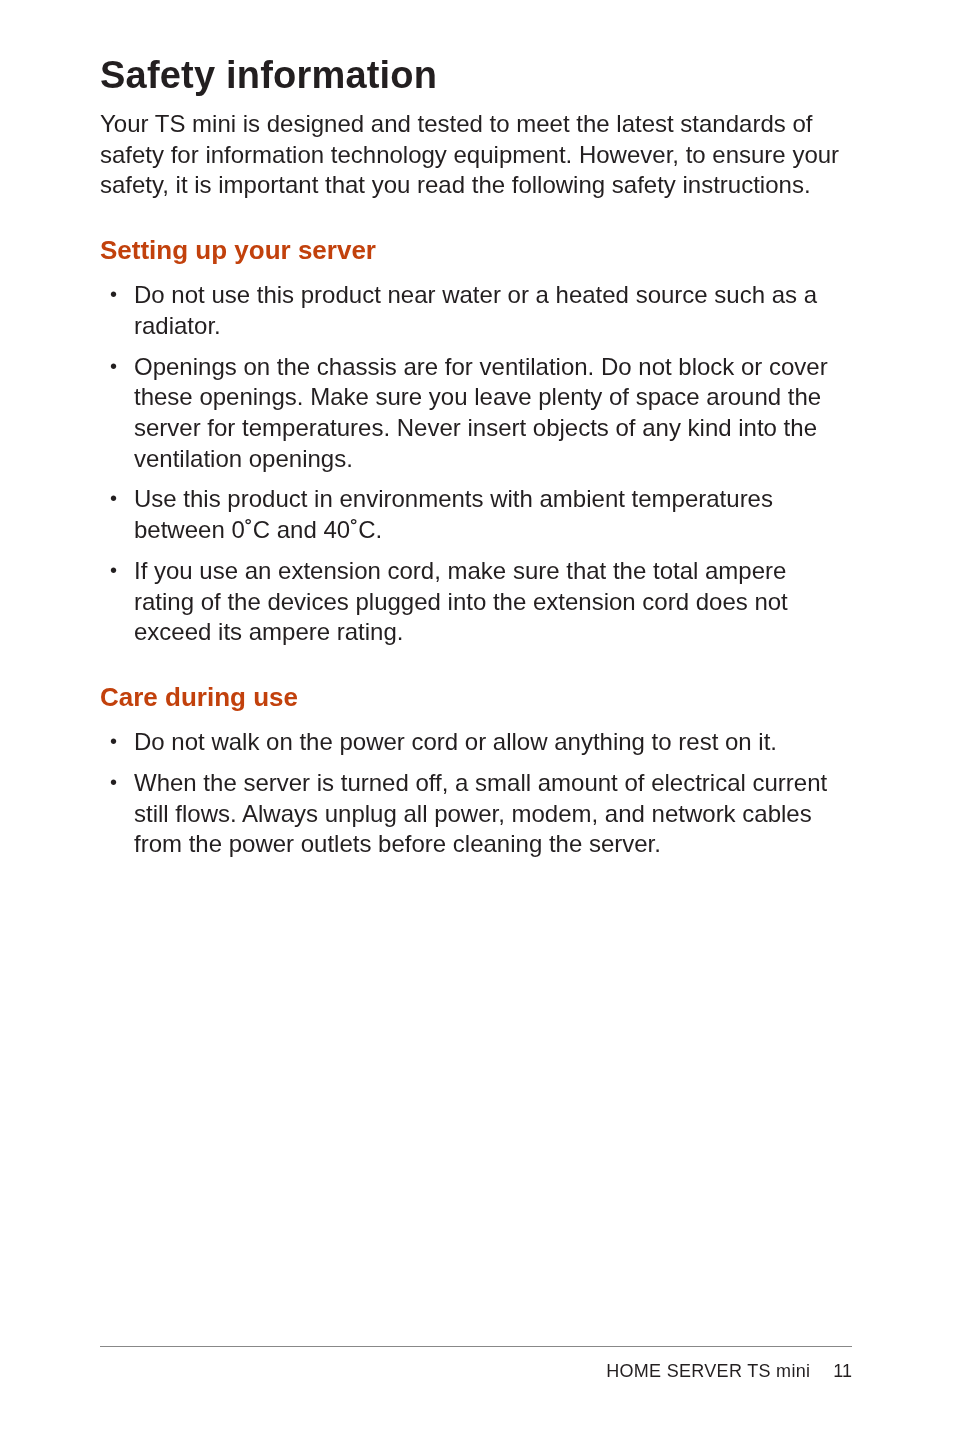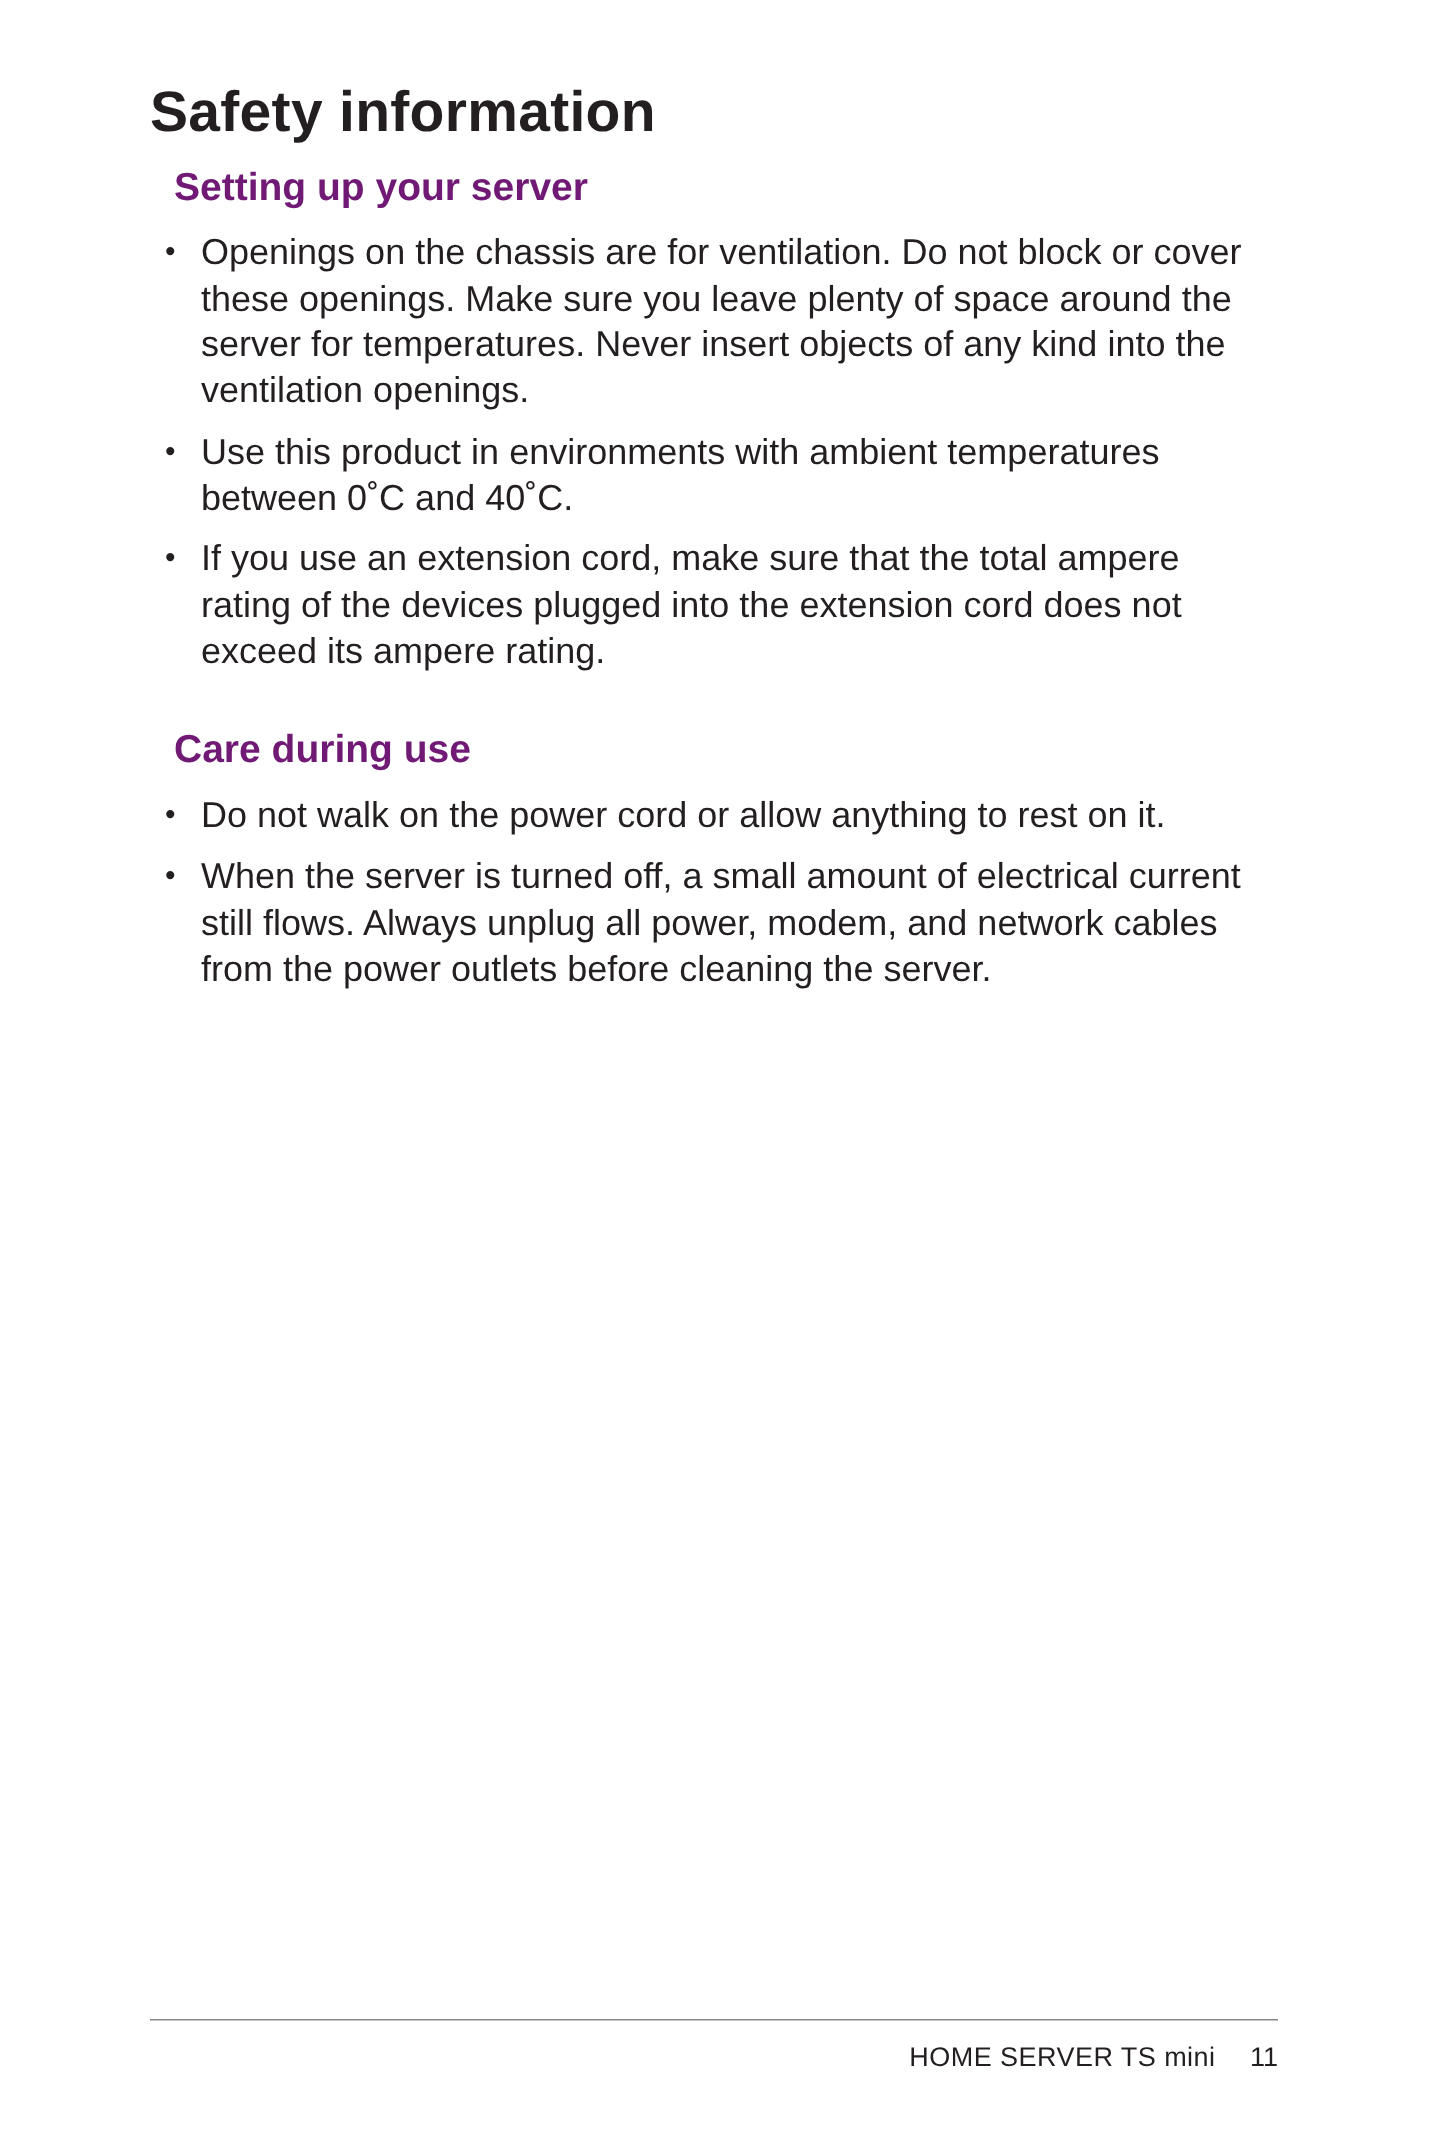--- a/index.html
+++ b/index.html
@@ -28,22 +28,22 @@
   }
   .intro {
     font-size: 24px;
     line-height: 1.28;
     margin: 0 0 34px 0;
     color: #231f20;
   }
   .h2 {
     font-weight: 700;
     font-size: 26px;
-    margin: 0 0 14px 16px;
-    color: #701a75;
+    margin: 0 0 14px 0;
+    color: #c2410c;
   }
   ul.bullets {
     list-style: none;
     padding: 0;
     margin: 0 0 34px 0;
   }
   ul.bullets li {
     font-size: 24px;
     line-height: 1.28;
     padding-left: 34px;
@@ -84,23 +84,25 @@
     margin-left: 18px;
   }
 </style>
 </head>
 <body>
 
 <div class="page">
 
   <h1 class="h1">Safety information</h1>
 
+  <p class="intro">Your TS mini is designed and tested to meet the latest standards of safety for information technology equipment. However, to ensure your safety, it is important that you read the following safety instructions.</p>
 
   <h2 class="h2">Setting up your server</h2>
   <ul class="bullets">
+    <li>Do not use this product near water or a heated source such as a radiator.</li>
     <li>Openings on the chassis are for ventilation. Do not block or cover these openings. Make sure you leave plenty of space around the server for temperatures. Never insert objects of any kind into the ventilation openings.</li>
     <li>Use this product in environments with ambient temperatures between 0˚C and 40˚C.</li>
     <li>If you use an extension cord, make sure that the total ampere rating of the devices plugged into the extension cord does not exceed its ampere rating.</li>
   </ul>
 
   <h2 class="h2">Care during use</h2>
   <ul class="bullets">
     <li>Do not walk on the power cord or allow anything to rest on it.</li>
     <li>When the server is turned off, a small amount of electrical current still flows. Always unplug all power, modem, and network cables from the power outlets before cleaning the server.</li>
   </ul>

